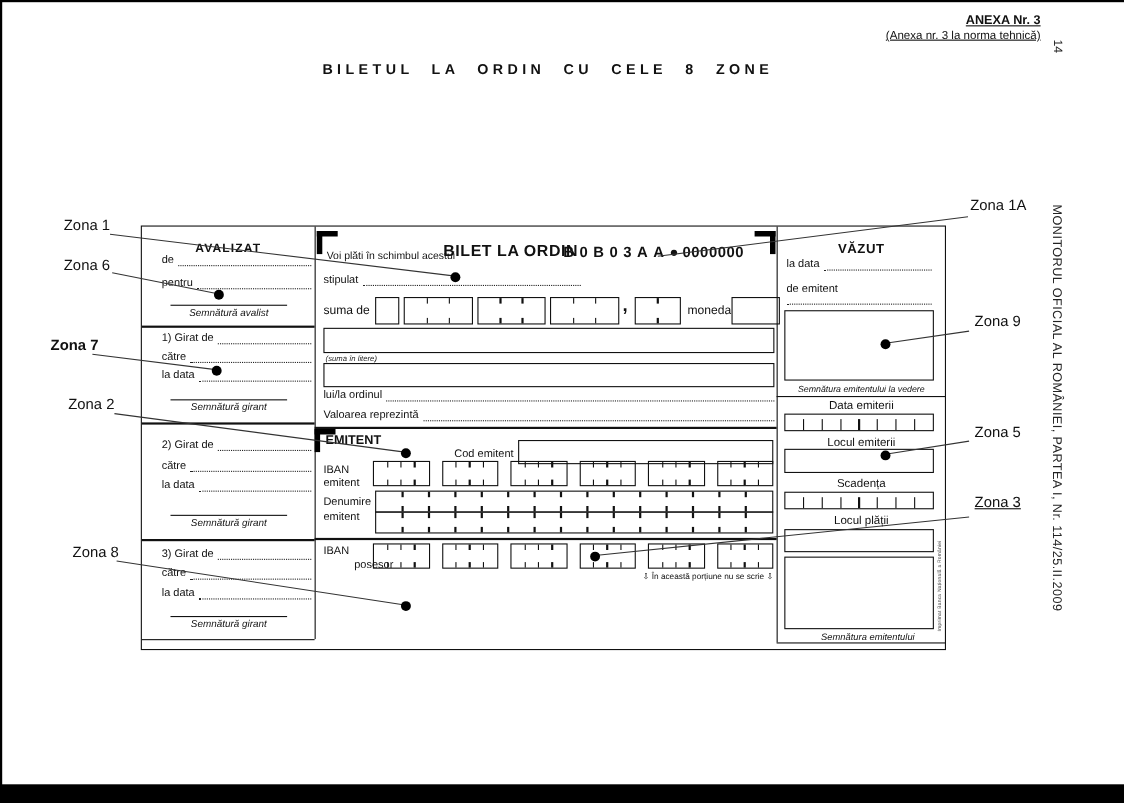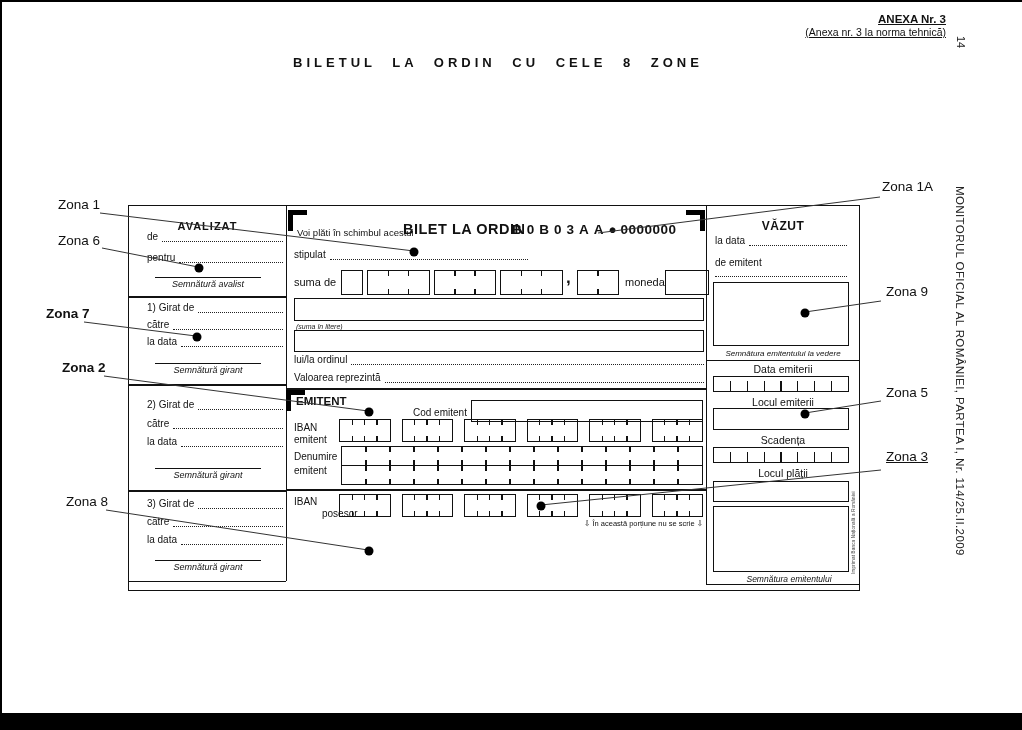--- a/index.html
+++ b/index.html
@@ -75,21 +75,21 @@
     <div class="l1">ANEXA Nr. 3</div>
     <div class="l2">(Anexa nr. 3 la norma tehnică)</div>
   </div>
   <div class="pagenum">14</div>
   <div class="journal">MONITORUL OFICIAL AL ROMÂNIEI, PARTEA I, Nr. 114/25.II.2009</div>
   <div class="doc-title">BILETUL LA ORDIN CU CELE 8 ZONE</div>
 
   <div class="zona" style="left:58px;top:197px;">Zona 1</div>
   <div class="zona" style="left:58px;top:233px;">Zona 6</div>
   <div class="zona" style="left:46px;top:306px;font-weight:bold;">Zona 7</div>
-  <div class="zona" style="left:62px;top:360px;font-weight:bold;">Zona 2</div>
+  <div class="zona" style="left:62px;top:360px;">Zona 2</div>
   <div class="zona" style="left:66px;top:494px;">Zona 8</div>
   <div class="zona" style="left:882px;top:179px;">Zona 1A</div>
   <div class="zona" style="left:886px;top:284px;">Zona 9</div>
   <div class="zona" style="left:886px;top:385px;">Zona 5</div>
   <div class="zona" style="left:886px;top:449px;text-decoration:underline;">Zona 3</div>
 
   <div class="form">
 
     <div class="vline" style="left:157px;top:0;height:375px;"></div>
     <div class="hline" style="left:0;top:375px;width:157px;"></div>

